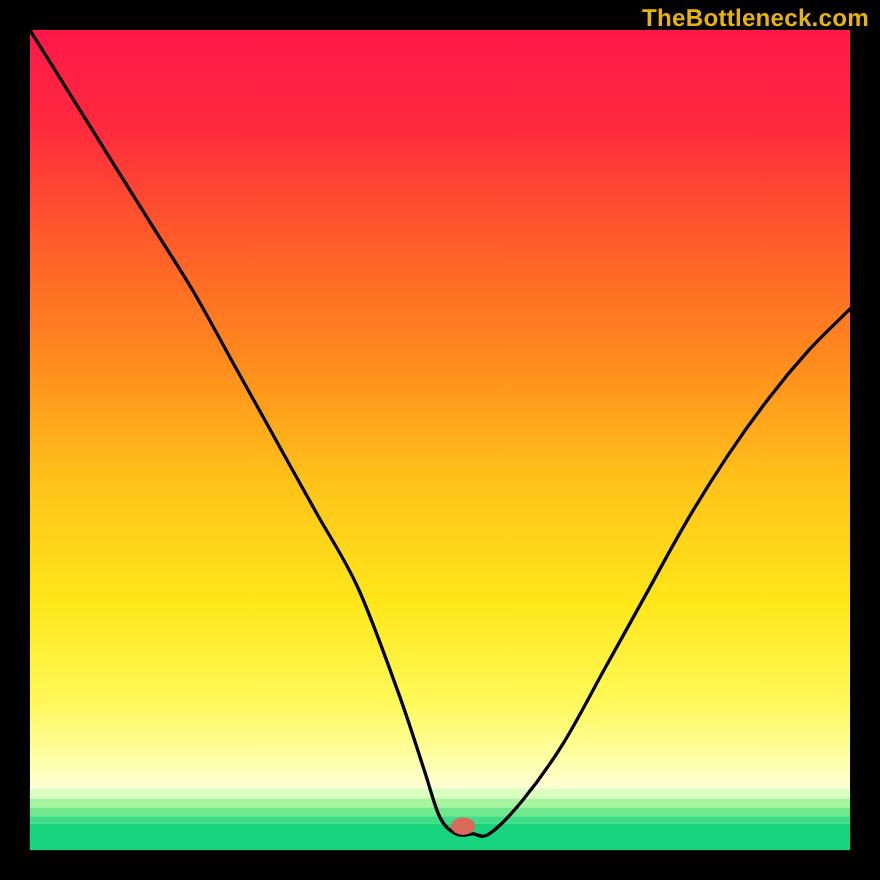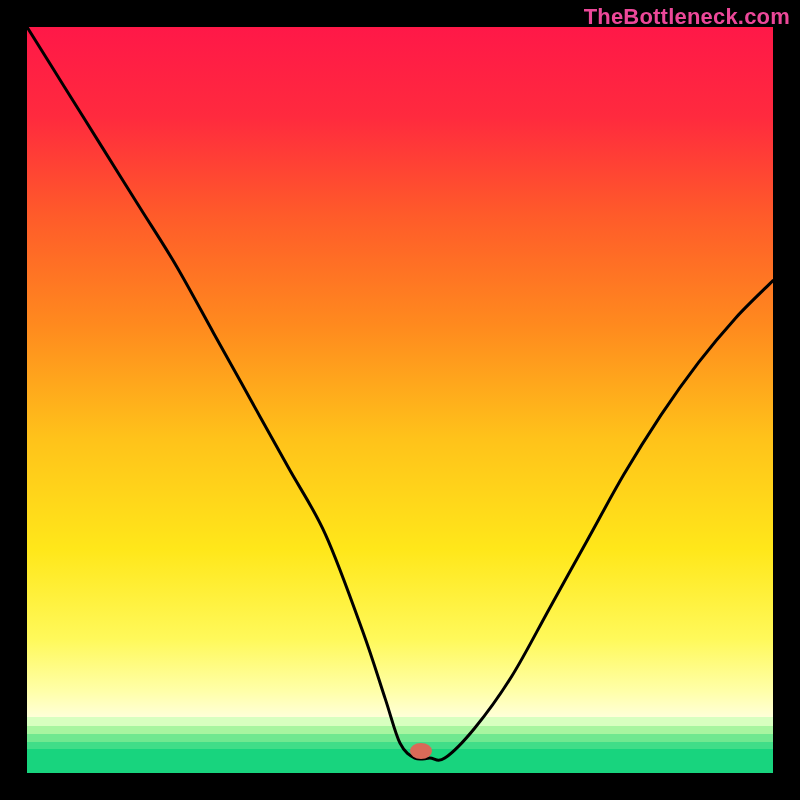--- a/index.html
+++ b/index.html
@@ -46,21 +46,21 @@
   .marker {
     position: absolute;
     border-radius: 50%;
     transform: translate(-50%, -50%);
   }
   .watermark {
     position: absolute;
     top: 4px;
     right: 10px;
     font: 600 22px Arial, Helvetica, sans-serif;
-    color: #ec4899;
+    color: #eab308;
     letter-spacing: 0.2px;
     text-align: right;
   }
 </style>
 </head>
 <body>
 
 <div class="frame">
 
   <div class="plot-area">

